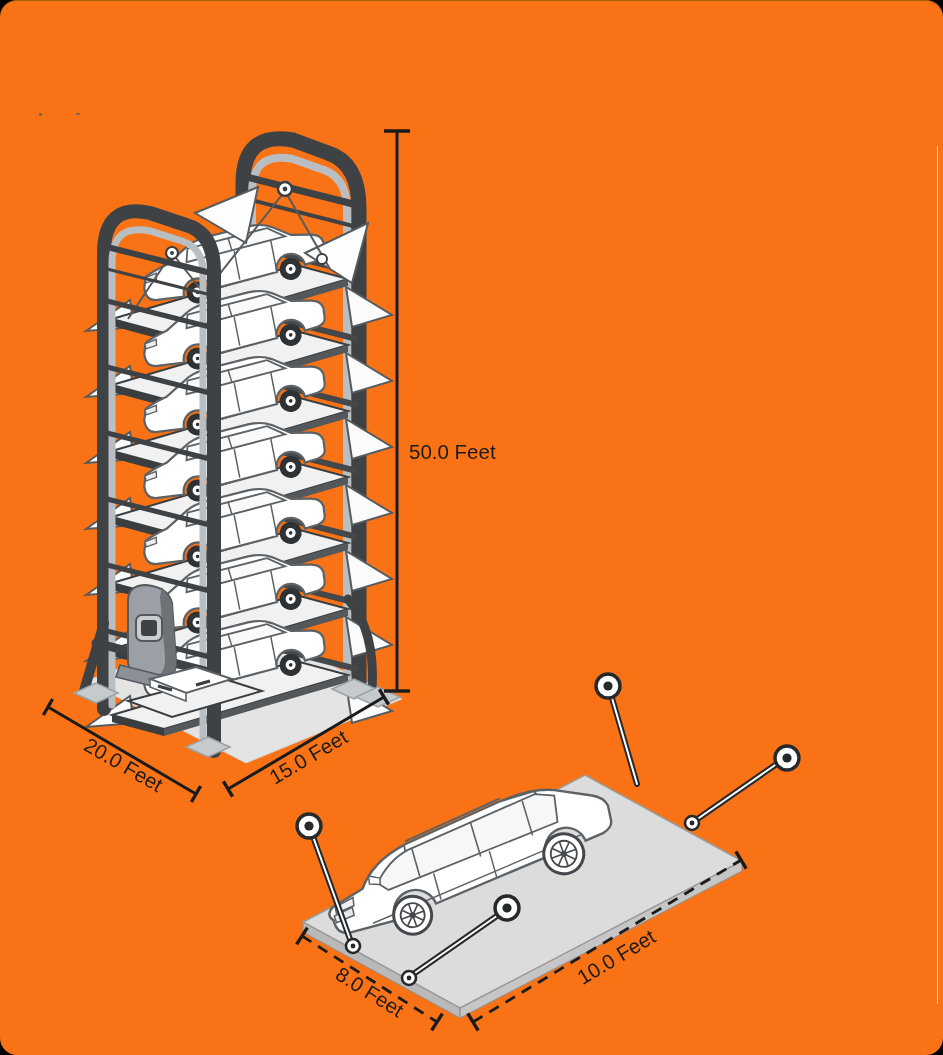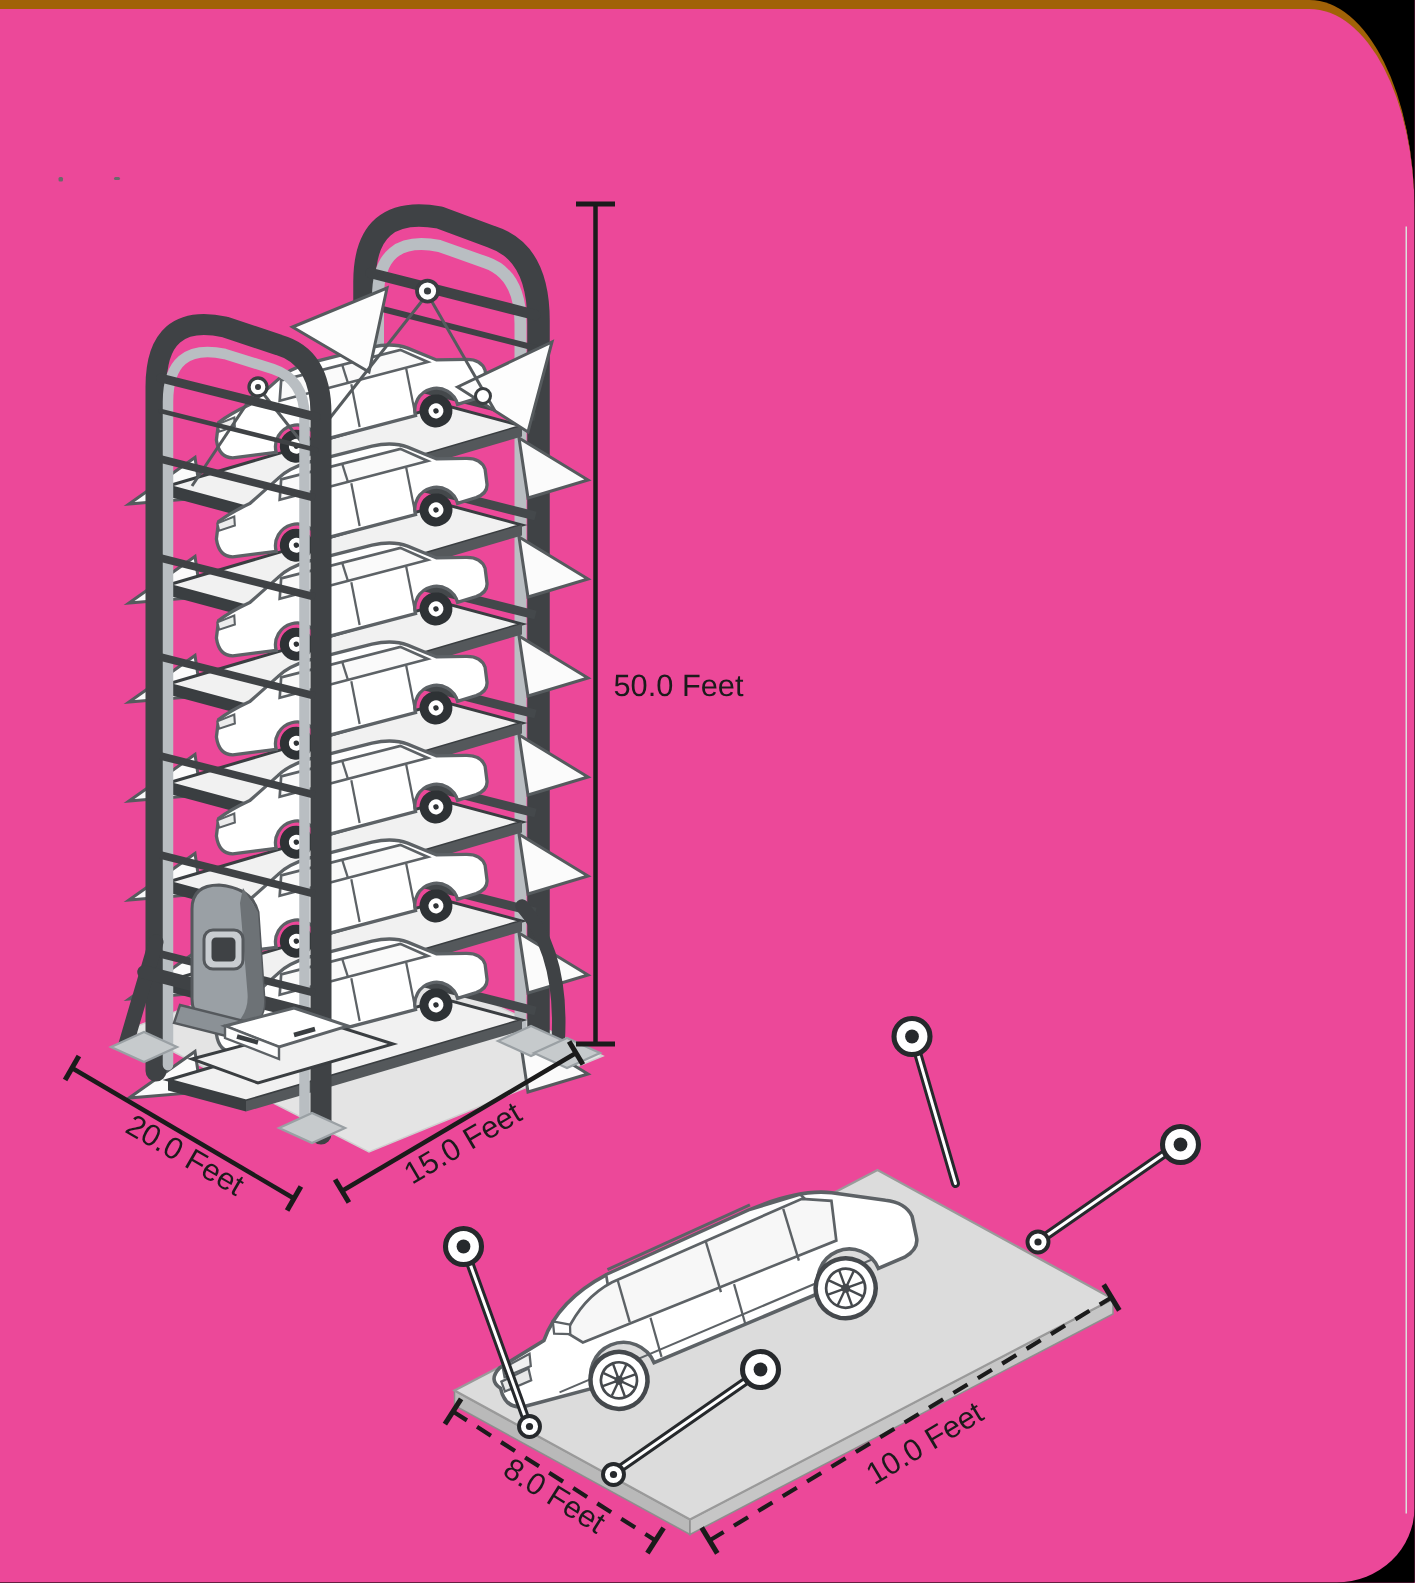--- a/index.html
+++ b/index.html
@@ -1,21 +1,21 @@
 <!DOCTYPE html>
 <html><head>
 <meta charset="utf-8">
 <style>
   html,body{margin:0;padding:0;background:#000;}
   body{width:943px;height:1055px;position:relative;overflow:hidden;
        font-family:"Liberation Sans",sans-serif;}
-  .canvas{position:absolute;inset:0;background:#ec4899;overflow:hidden;
+  .canvas{position:absolute;inset:0;background:#f97316;overflow:hidden;
           border-top-right-radius:70px 140px;
           border-bottom-right-radius:52px 50px;
-          border-top:6px solid #a16207;}
+          border-top:1px solid #a16207;border-radius:17px;}
   .right-hairline{position:absolute;left:937px;top:145px;width:1px;height:858px;
           background:#dedede;}
   .speck{position:absolute;background:#6a6a6a;border-radius:1px;}
   .speck.a{left:39px;top:112px;width:3px;height:3px;}
   .speck.b{left:76px;top:112px;width:4px;height:2px;}
   svg{position:absolute;left:0;top:0;}
   .dim-line{stroke:#1b1b1b;stroke-width:3;fill:none;}
   .dim-tick{stroke:#1b1b1b;stroke-width:3.4;fill:none;}
   .dim-dash{stroke:#1b1b1b;stroke-width:2.8;fill:none;stroke-dasharray:11 8;}
   .dim-label{font:500 20.5px "Liberation Sans",sans-serif;fill:#1b1b1b;}

